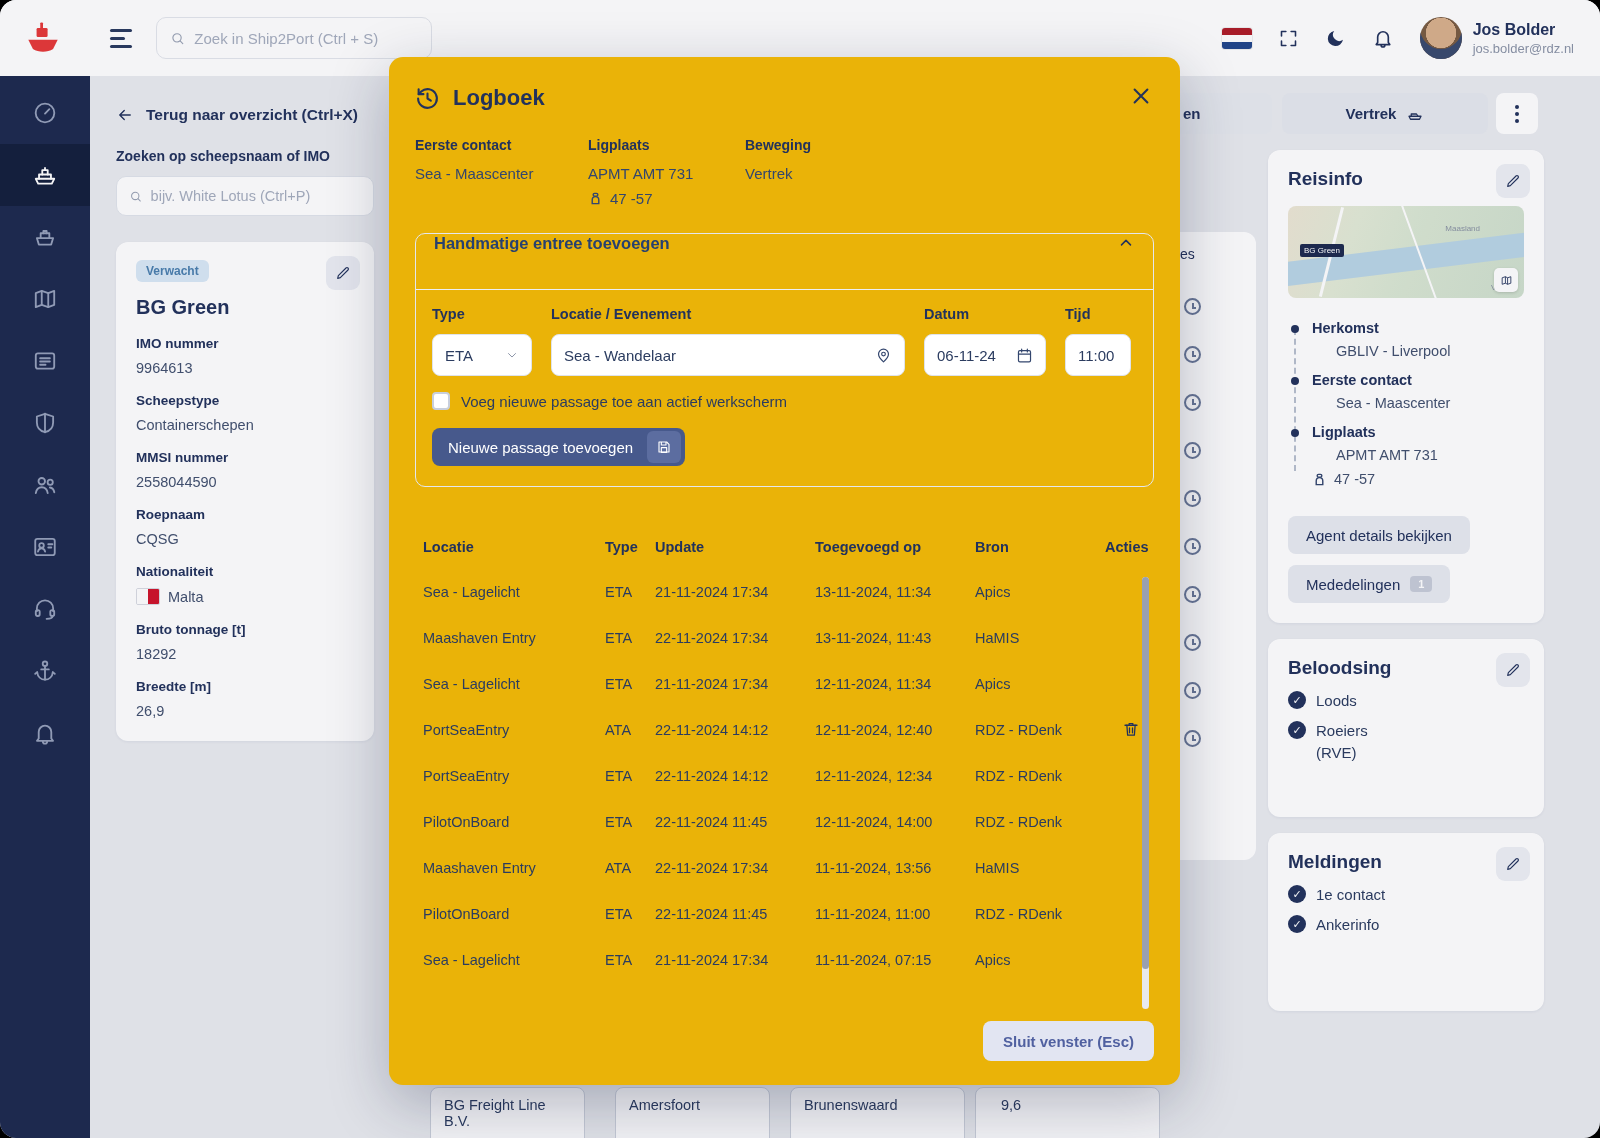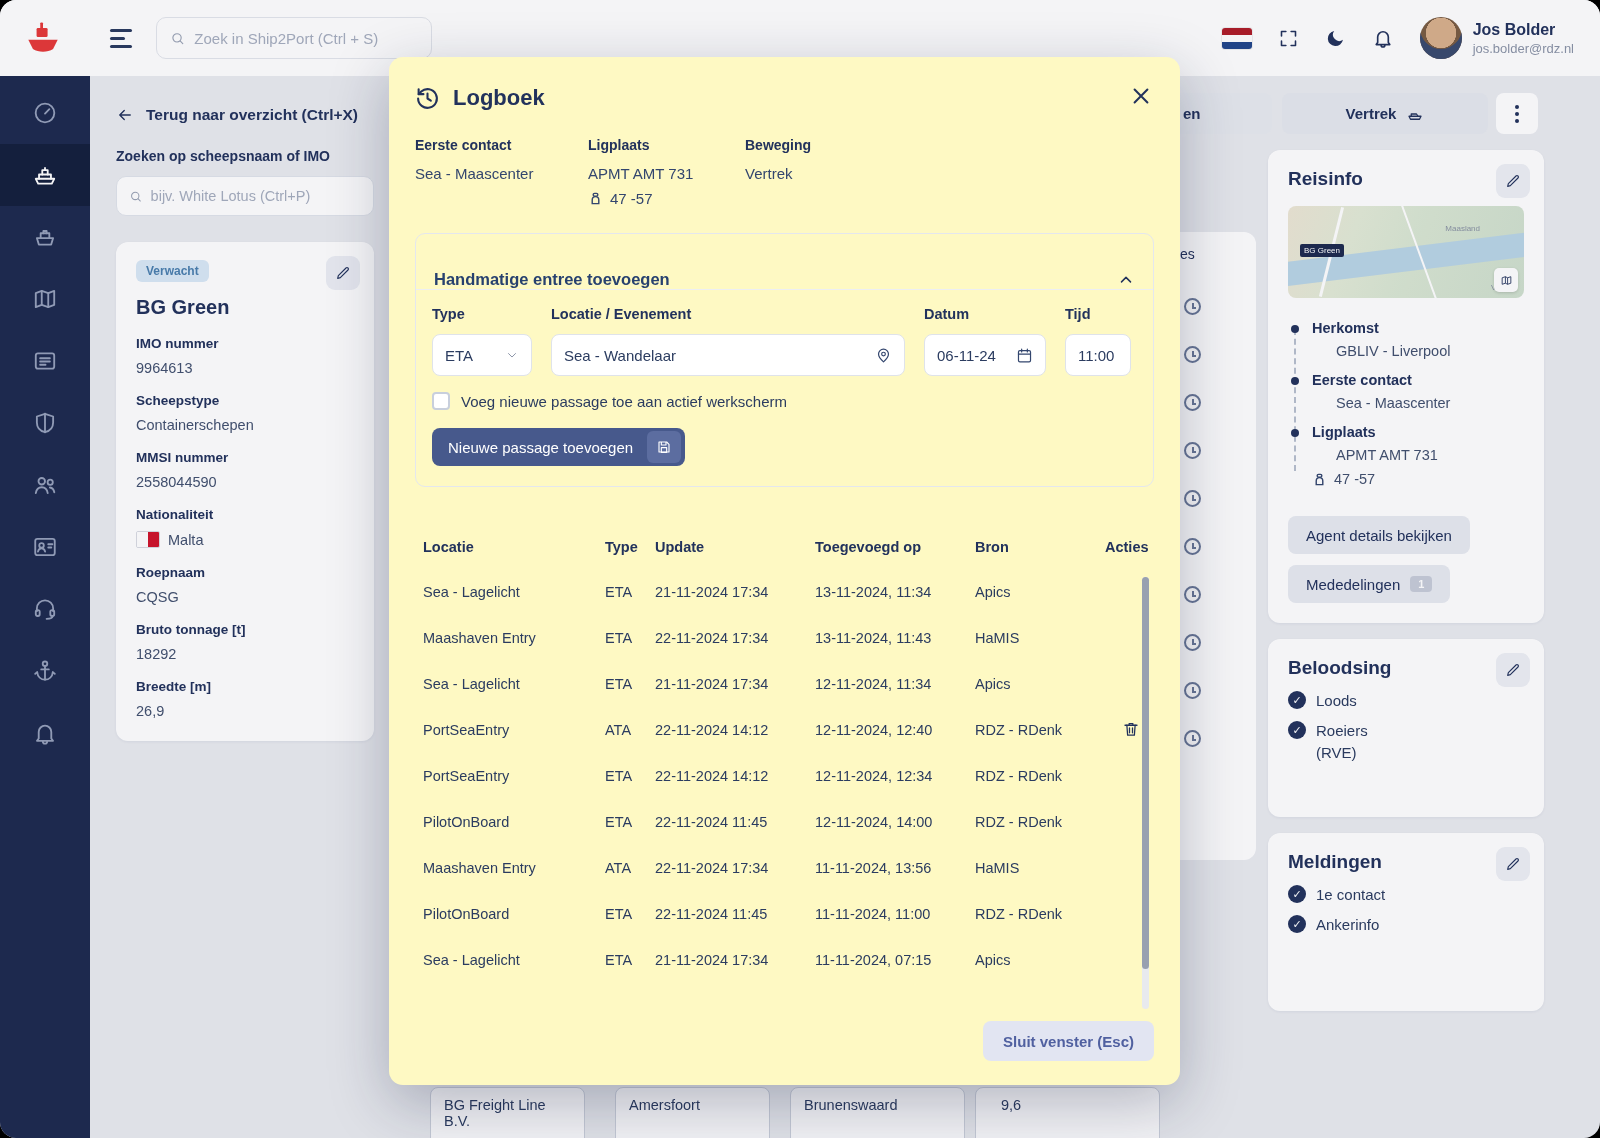--- a/index.html
+++ b/index.html
@@ -96,34 +96,34 @@
   .bg-acties { position:absolute; left:162px; top:14px; font-size:14px; font-weight:400; color:#22325c; }
   .bg-clock-col { position:absolute; left:180px; top:66px; display:flex; flex-direction:column; }
   .clock-icon { width:17px; height:17px; border:2px solid #6b7a99; border-radius:50%; position:relative; margin-bottom:31px; }
   .clock-icon::before { content:''; position:absolute; left:6px; top:2.5px; width:2px; height:5px; background:#6b7a99; }
   .clock-icon::after { content:''; position:absolute; left:6px; top:6.5px; width:4px; height:2px; background:#6b7a99; }
   .bg-bottom-fields { position:absolute; inset:0; z-index:1; }
   .bg-bottom-field { position:absolute; top:1087px; height:60px; background:#fdfdfe; border:1px solid #ccd1dc; border-radius:8px; font-size:14.5px; color:#2b3c60; padding:9px 13px; }
 
   
   .overlay { position:absolute; inset:0; background:rgba(33,44,74,0.05); z-index:5; }
-  .modal { position:absolute; left:389px; top:57px; width:791px; height:1028px; background:#fef9c3; border-radius:14px; box-shadow:0 18px 60px rgba(20,30,60,.28); z-index:10; }
+  .modal { position:absolute; left:389px; top:57px; width:791px; height:1028px; background:#eab308; border-radius:14px; box-shadow:0 18px 60px rgba(20,30,60,.28); z-index:10; }
   .modal-header { display:flex; align-items:center; gap:13px; padding:28px 26px 0; }
   .modal-header svg.hist { width:25px; height:25px; fill:none; stroke:#22325c; stroke-width:2; stroke-linecap:round; stroke-linejoin:round; }
   .modal-title { font-size:22px; font-weight:700; color:#22325c; }
   .modal-close { position:absolute; top:28px; right:28px; background:none; border:none; cursor:pointer; }
   .modal-close svg { width:22px; height:22px; stroke:#22325c; stroke-width:2.2; stroke-linecap:round; }
   .modal-info { display:flex; padding:26px 26px 0; }
   .mi-col { width:173px; }
   .mi-col.c2 { width:157px; }
   .mi-label { font-size:14px; font-weight:700; }
   .mi-value { margin-top:12px; font-size:15px; color:#33466e; }
   .modal-berth { margin-top:8px; display:flex; align-items:center; gap:7px; font-size:15px; color:#33466e; }
   .form-box { margin:26px 26px 0; border:1px solid #e4e7ee; border-radius:10px; }
-  .form-box-header { height:56px; display:flex; align-items:flex-end; justify-content:space-between; padding:0 18px; border-bottom:1px solid #eceef3; cursor:pointer; }
+  .form-box-header { height:56px; display:flex; align-items:flex-start; justify-content:space-between; padding:0 18px; border-bottom:1px solid #eceef3; cursor:pointer; }
   .fb-title { font-size:16.5px; font-weight:700; color:#27416f; }
   .form-box-header svg { width:18px; height:18px; fill:none; stroke:#22325c; stroke-width:2; stroke-linecap:round; stroke-linejoin:round; }
   .form-body { padding:16px 16px 20px; }
   .form-row { display:flex; gap:19px; }
   .fgroup { display:flex; flex-direction:column; gap:12px; }
   .fgroup label { font-size:14.5px; font-weight:700; color:#22325c; }
   .fld { height:42px; border:1px solid #dfe3ea; border-radius:8px; display:flex; align-items:center; justify-content:space-between; gap:8px; padding:0 12px; font-size:15px; color:#2b3c60; cursor:pointer; background:#fff; }
   .fld svg { width:17px; height:17px; fill:none; stroke:#33466e; stroke-width:1.7; stroke-linecap:round; stroke-linejoin:round; flex:0 0 auto; }
   .fld .chev { stroke:#8b94a7; width:14px; height:14px; }
   .w-type { width:100px; } .w-loc { width:354px; } .w-date { width:122px; } .w-time { width:66px; }
@@ -329,35 +329,35 @@
 
   <div class="ship-field">
     <div class="f-label">MMSI nummer</div>
     <div class="f-value">
 
       <span>2558044590</span>
     </div>
   </div>
 
   <div class="ship-field">
+    <div class="f-label">Roepnaam</div>
+    <div class="f-value">
+
+      <span>CQSG</span>
+    </div>
+  </div>
+
+  <div class="ship-field">
     <div class="f-label">Nationaliteit</div>
     <div class="f-value">
       <span class="malta-flag" style="display: inline-block;">
                 <span class="mf-w"></span>
                 <span class="mf-r"></span>
               </span>
       <span>Malta</span>
-    </div>
-  </div>
-
-  <div class="ship-field">
-    <div class="f-label">Roepnaam</div>
-    <div class="f-value">
-
-      <span>CQSG</span>
     </div>
   </div>
 
   <div class="ship-field">
     <div class="f-label">Bruto tonnage [t]</div>
     <div class="f-value">
 
       <span>18292</span>
     </div>
   </div>

